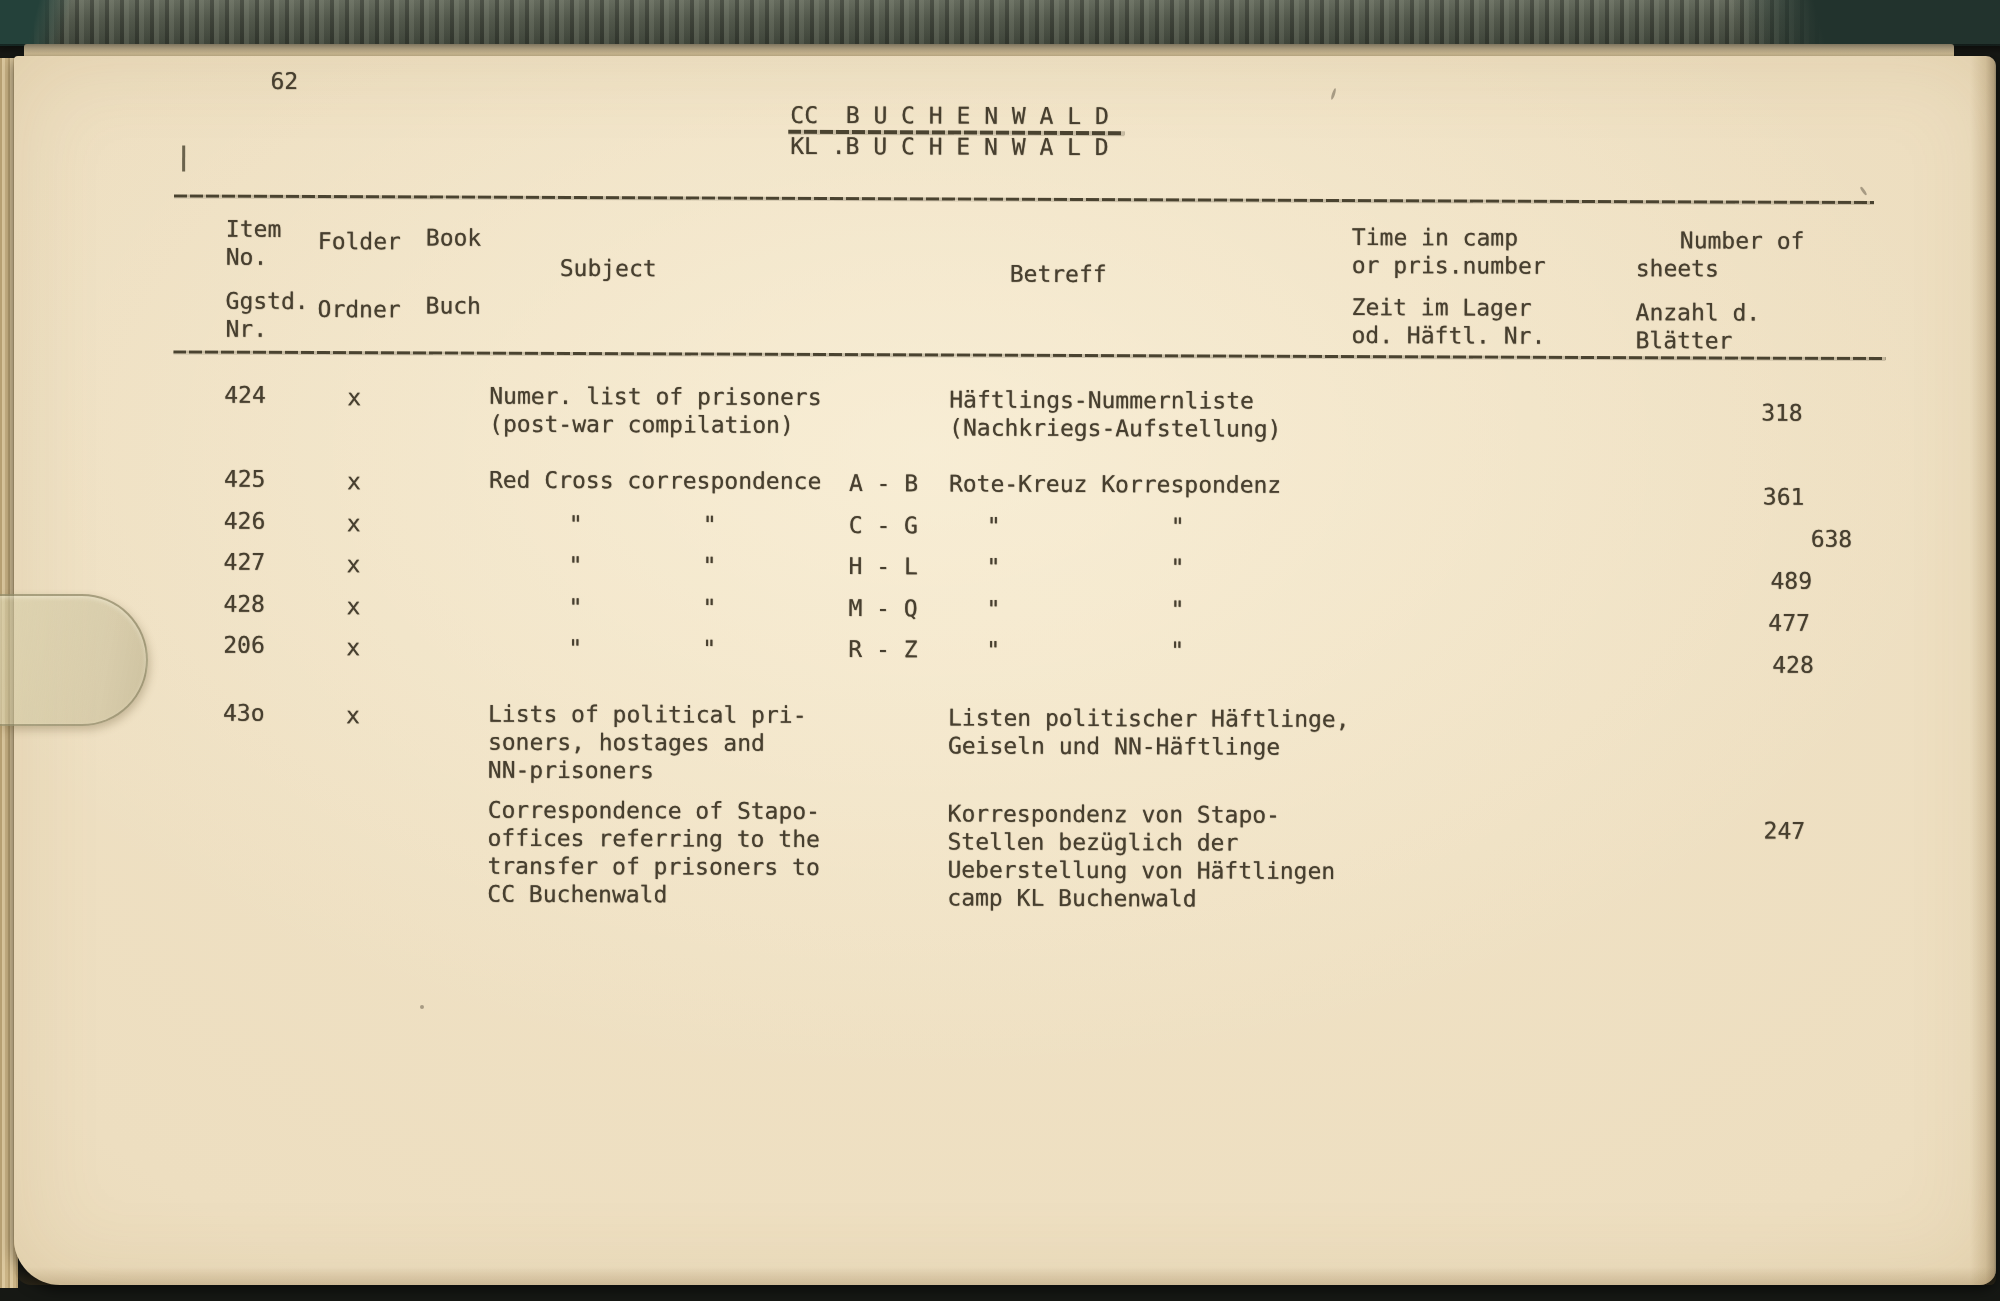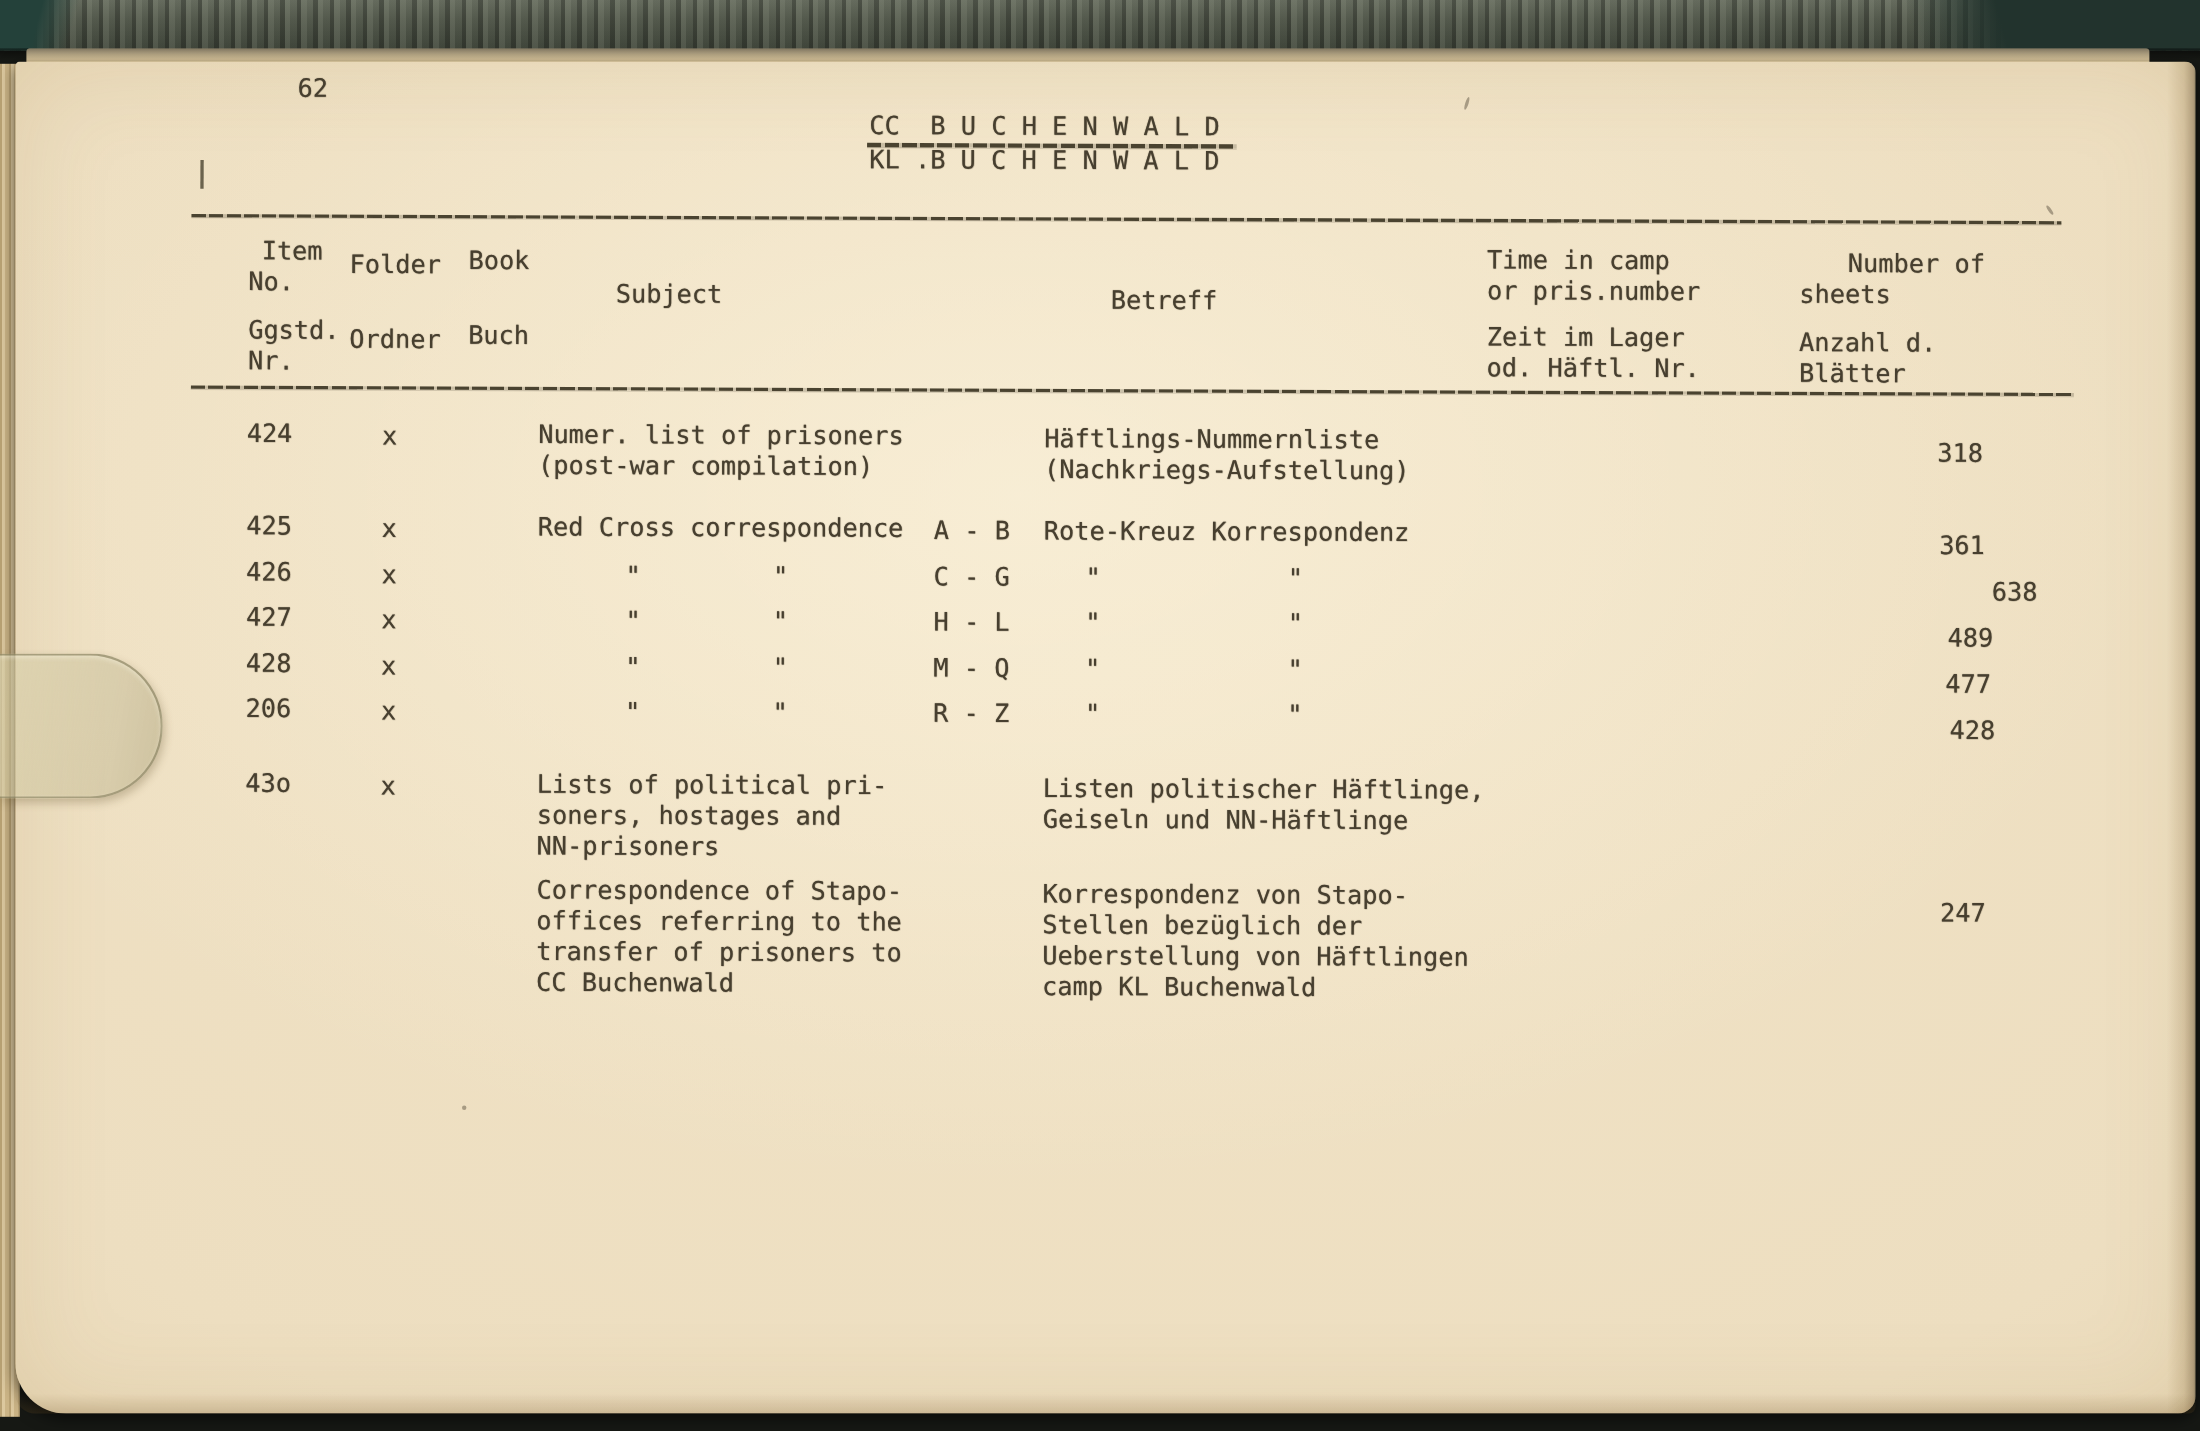--- a/index.html
+++ b/index.html
@@ -78,21 +78,21 @@
 
     <span class="t" style="left:250px;top:68px;margin-left:20px;">62</span>
     <div class="tick" style="left:182px;top:146px;height:26px;"></div>
 
     <span class="t" style="left:790px;top:100px;">CC  B U C H E N W A L D</span>
     <div class="rule" style="left:788px;top:128px;width:336px;height:4px;"></div>
     <span class="t" style="left:790px;top:131px;">KL .B U C H E N W A L D</span>
 
     <div class="rule" style="left:174px;top:195px;width:1700px;"></div>
 
-    <span class="t" style="left:226px;top:216px;margin-left:12px;">Item</span>
+    <span class="t" style="left:226px;top:216px;">Item</span>
     <span class="t" style="left:226px;top:244px;">No.</span>
     <span class="t" style="left:226px;top:288px;">Ggstd.</span>
     <span class="t" style="left:226px;top:316px;">Nr.</span>
 
     <span class="t" style="left:318px;top:228px;">Folder</span>
     <span class="t" style="left:318px;top:296px;">Ordner</span>
 
     <span class="t" style="left:426px;top:224px;">Book</span>
     <span class="t" style="left:426px;top:292px;">Buch</span>
 

